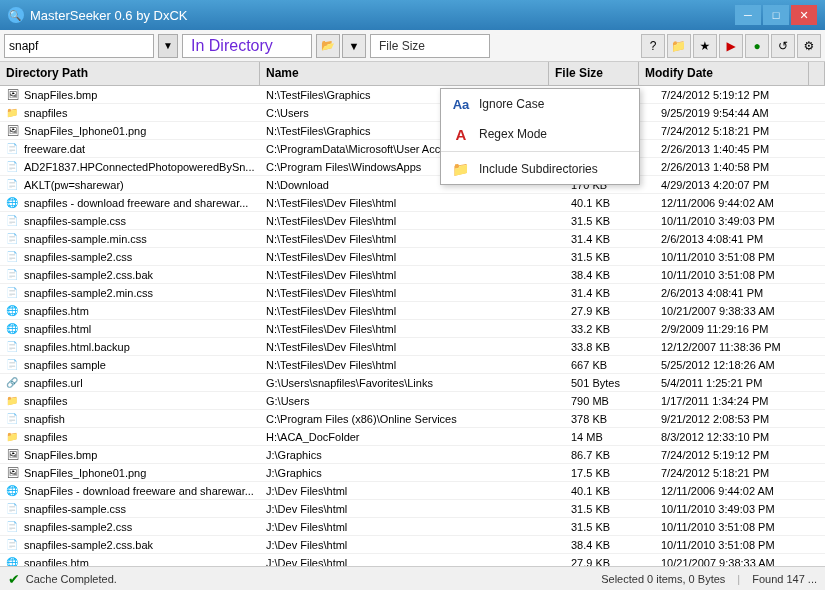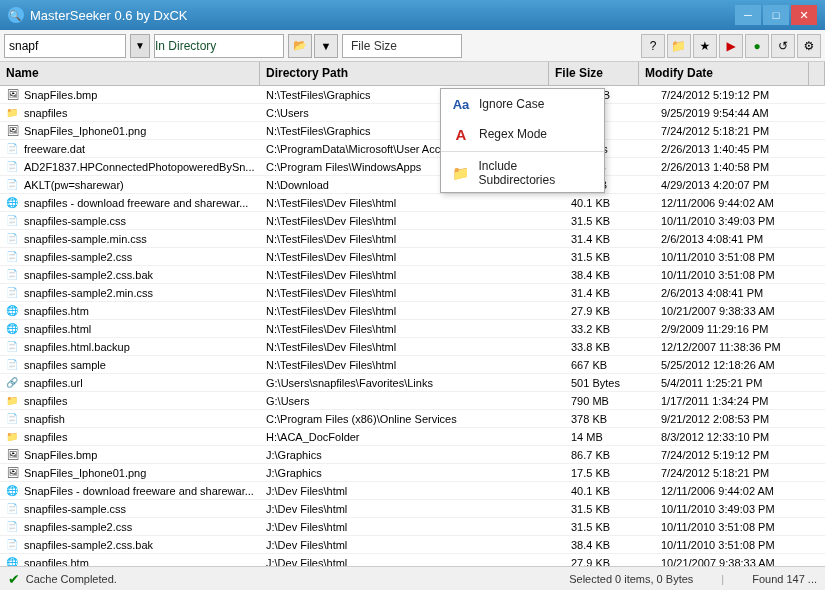--- a/index.html
+++ b/index.html
@@ -62,40 +62,40 @@
       display: flex;
       align-items: center;
       padding: 2px 4px;
       gap: 4px;
     }
     .search-input {
       height: 24px;
       border: 1px solid #aaa;
       padding: 2px 4px;
       font-size: 12px;
-      width: 122px;
+      width: 150px;
       background: white;
     }
     .dropdown-arrow {
       width: 20px;
       height: 24px;
       background: #e0e0e0;
       border: 1px solid #aaa;
       cursor: pointer;
       display: flex; align-items: center; justify-content: center;
       font-size: 10px;
     }
     .directory-label {
       height: 24px;
       border: 1px solid #aaa;
-      padding: 2px 0;
+      padding: 2px 8px;
       background: white;
       display: flex; align-items: center;
-      font-size: 12px;
-      color: #14532d;
+      font-size: 16px;
+      color: #6d28d9;
       width: 130px;
     }
     .dir-buttons {
       display: flex; gap: 2px;
     }
     .dir-btn {
       width: 24px; height: 24px;
       background: #e8e8e8;
       border: 1px solid #aaa;
       cursor: pointer;
@@ -192,34 +192,34 @@
       font-size: 11px;
       color: #333;
       gap: 6px;
     }
     .status-check {
       color: green;
       font-size: 14px;
     }
     .status-right {
       margin-left: auto;
-      display: flex; gap: 28px;
+      display: flex; gap: 12px;
     }
     .status-divider { color: #aaa; }
 
     
     .dropdown-menu {
       position: absolute;
       top: 26px;
       left: 440px;
       background: white;
       border: 1px solid #aaa;
       box-shadow: 2px 2px 6px rgba(0,0,0,0.2);
       z-index: 100;
-      width: 165px;
+      width: 200px;
     }
     .menu-item {
       display: flex;
       align-items: center;
       gap: 8px;
       padding: 5px 10px;
       cursor: pointer;
       font-size: 12px;
       color: #222;
     }
@@ -292,22 +292,22 @@
       <span>Regex Mode</span>
     </div>
     <hr class="menu-sep">
     <div class="menu-item">
       <span class="menu-item-icon">📁</span>
       <span>Include Subdirectories</span>
     </div>
   </div>
 
   <div class="table-header">
+    <div class="col-header">Directory Path</div>
     <div class="col-header">Name</div>
-    <div class="col-header">Directory Path</div>
     <div class="col-header">File Size</div>
     <div class="col-header">Modify Date</div>
     <div class="col-header"></div>
   </div>
 
   <div class="table-body" id="tableBody">
   <div class="table-row">
     <div class="cell cell-name">
       <span class="file-icon">🖼</span>
       <span>SnapFiles.bmp</span>

